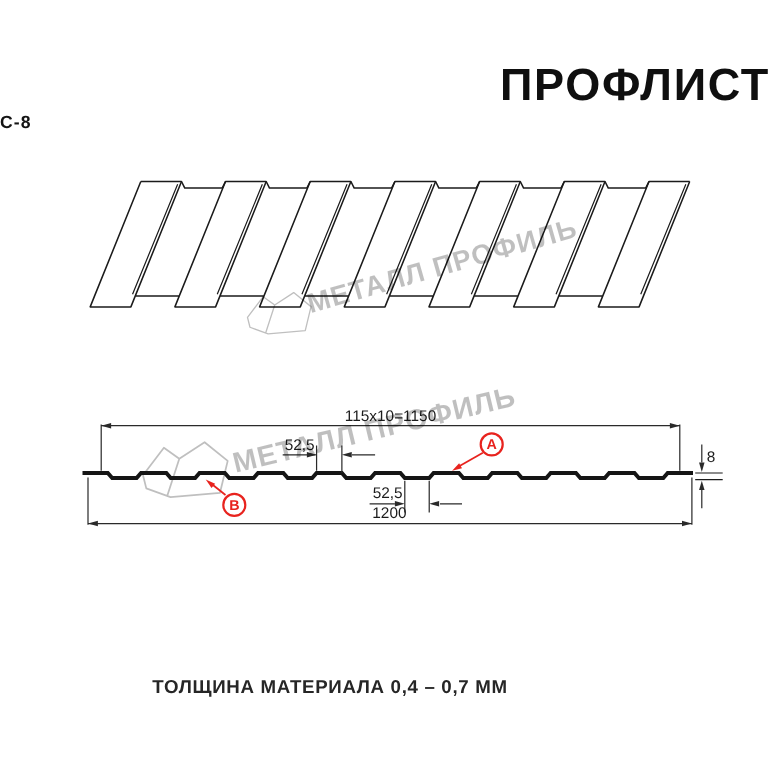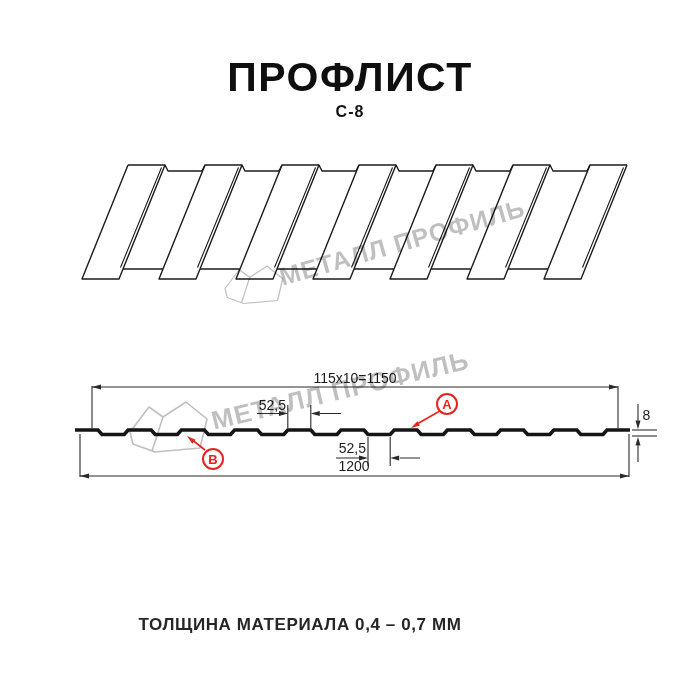--- a/index.html
+++ b/index.html
@@ -1,20 +1,20 @@
 <!DOCTYPE html>
 <html><head>
 <meta charset="utf-8">
 <style>
   html,body{margin:0;padding:0;background:#ffffff;}
   body{width:700px;height:700px;position:relative;overflow:hidden;
        font-family:"Liberation Sans","DejaVu Sans",sans-serif;color:#151515;}
-  .page-title{position:absolute;top:54px;left:0;width:700px;text-align:center;
+  .page-title{position:absolute;top:54px;left:0;width:700px;text-align:right;
        font-size:41px;font-weight:700;letter-spacing:1.5px;color:#0f0f0f;}
-  .page-subtitle{position:absolute;top:103px;left:0;width:700px;text-align:center;
+  .page-subtitle{position:absolute;top:103px;left:0;width:700px;
        font-size:16px;font-weight:700;letter-spacing:1px;color:#141414;}
   .footer-note{position:absolute;top:615px;left:0;width:600px;text-align:center;
        font-size:17px;font-weight:700;letter-spacing:.6px;color:#262626;}
   svg{position:absolute;left:0;top:0;}
   .wm-text{position:absolute;white-space:nowrap;font-weight:700;font-size:25px;
        letter-spacing:1px;color:rgba(0,0,0,0.25);transform-origin:0 50%;line-height:30px;}
   .wm-1{left:280px;top:262px;transform:rotate(-16deg);}
   .wm-2{left:212px;top:406px;font-size:26px;transform:rotate(-13.5deg);}
   .ln{stroke:#1b1b1b;stroke-width:1.4;fill:none;stroke-linejoin:round;}
   .ln-thin{stroke:#1b1b1b;stroke-width:1.1;fill:none;}

